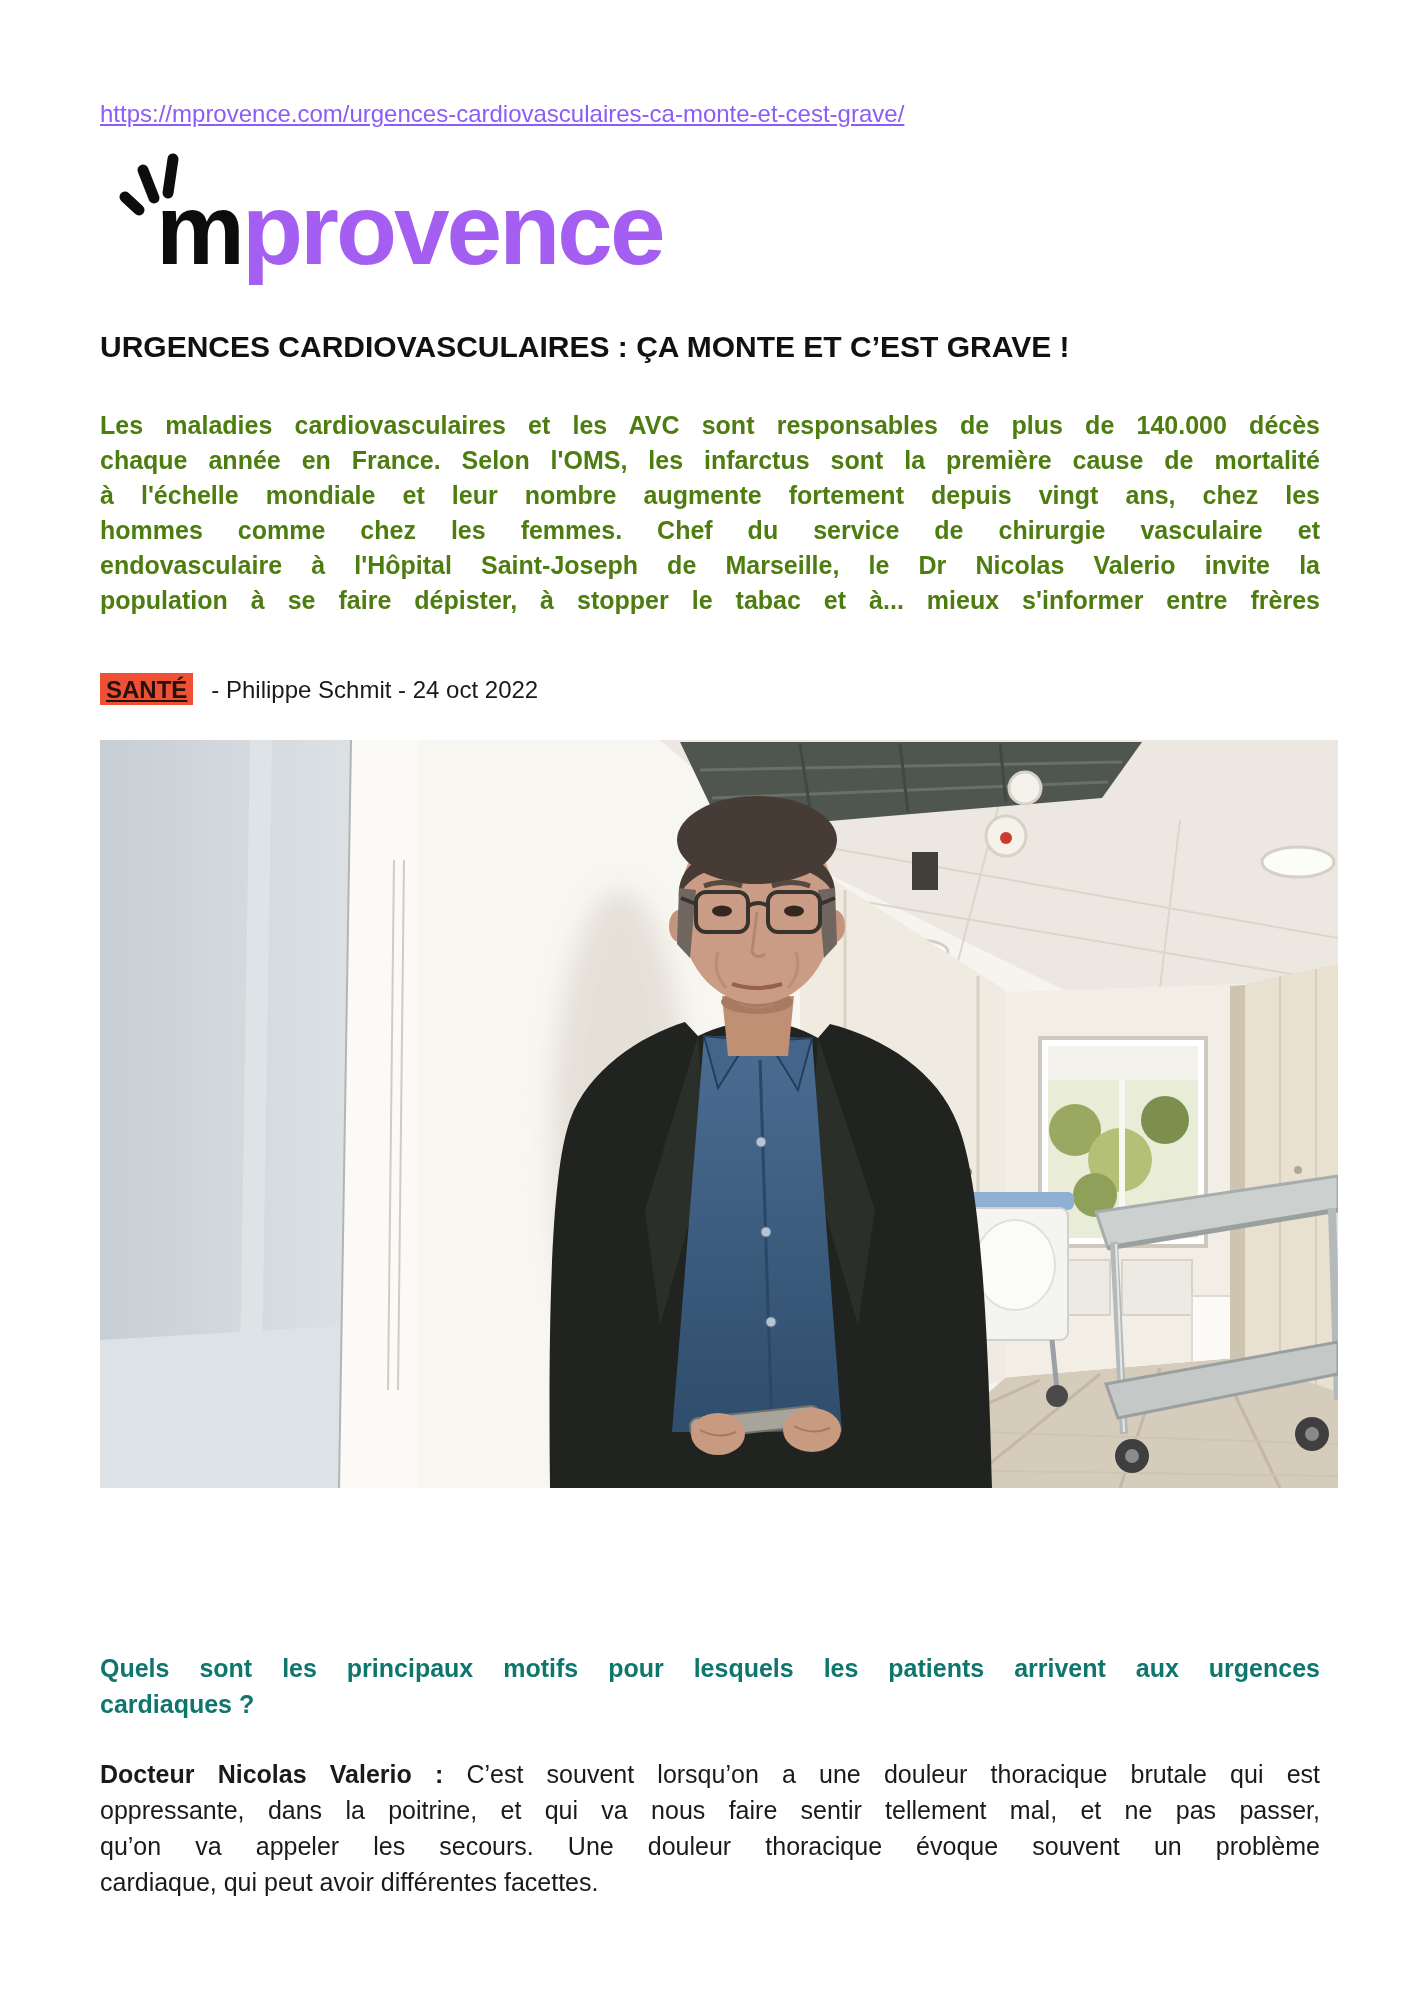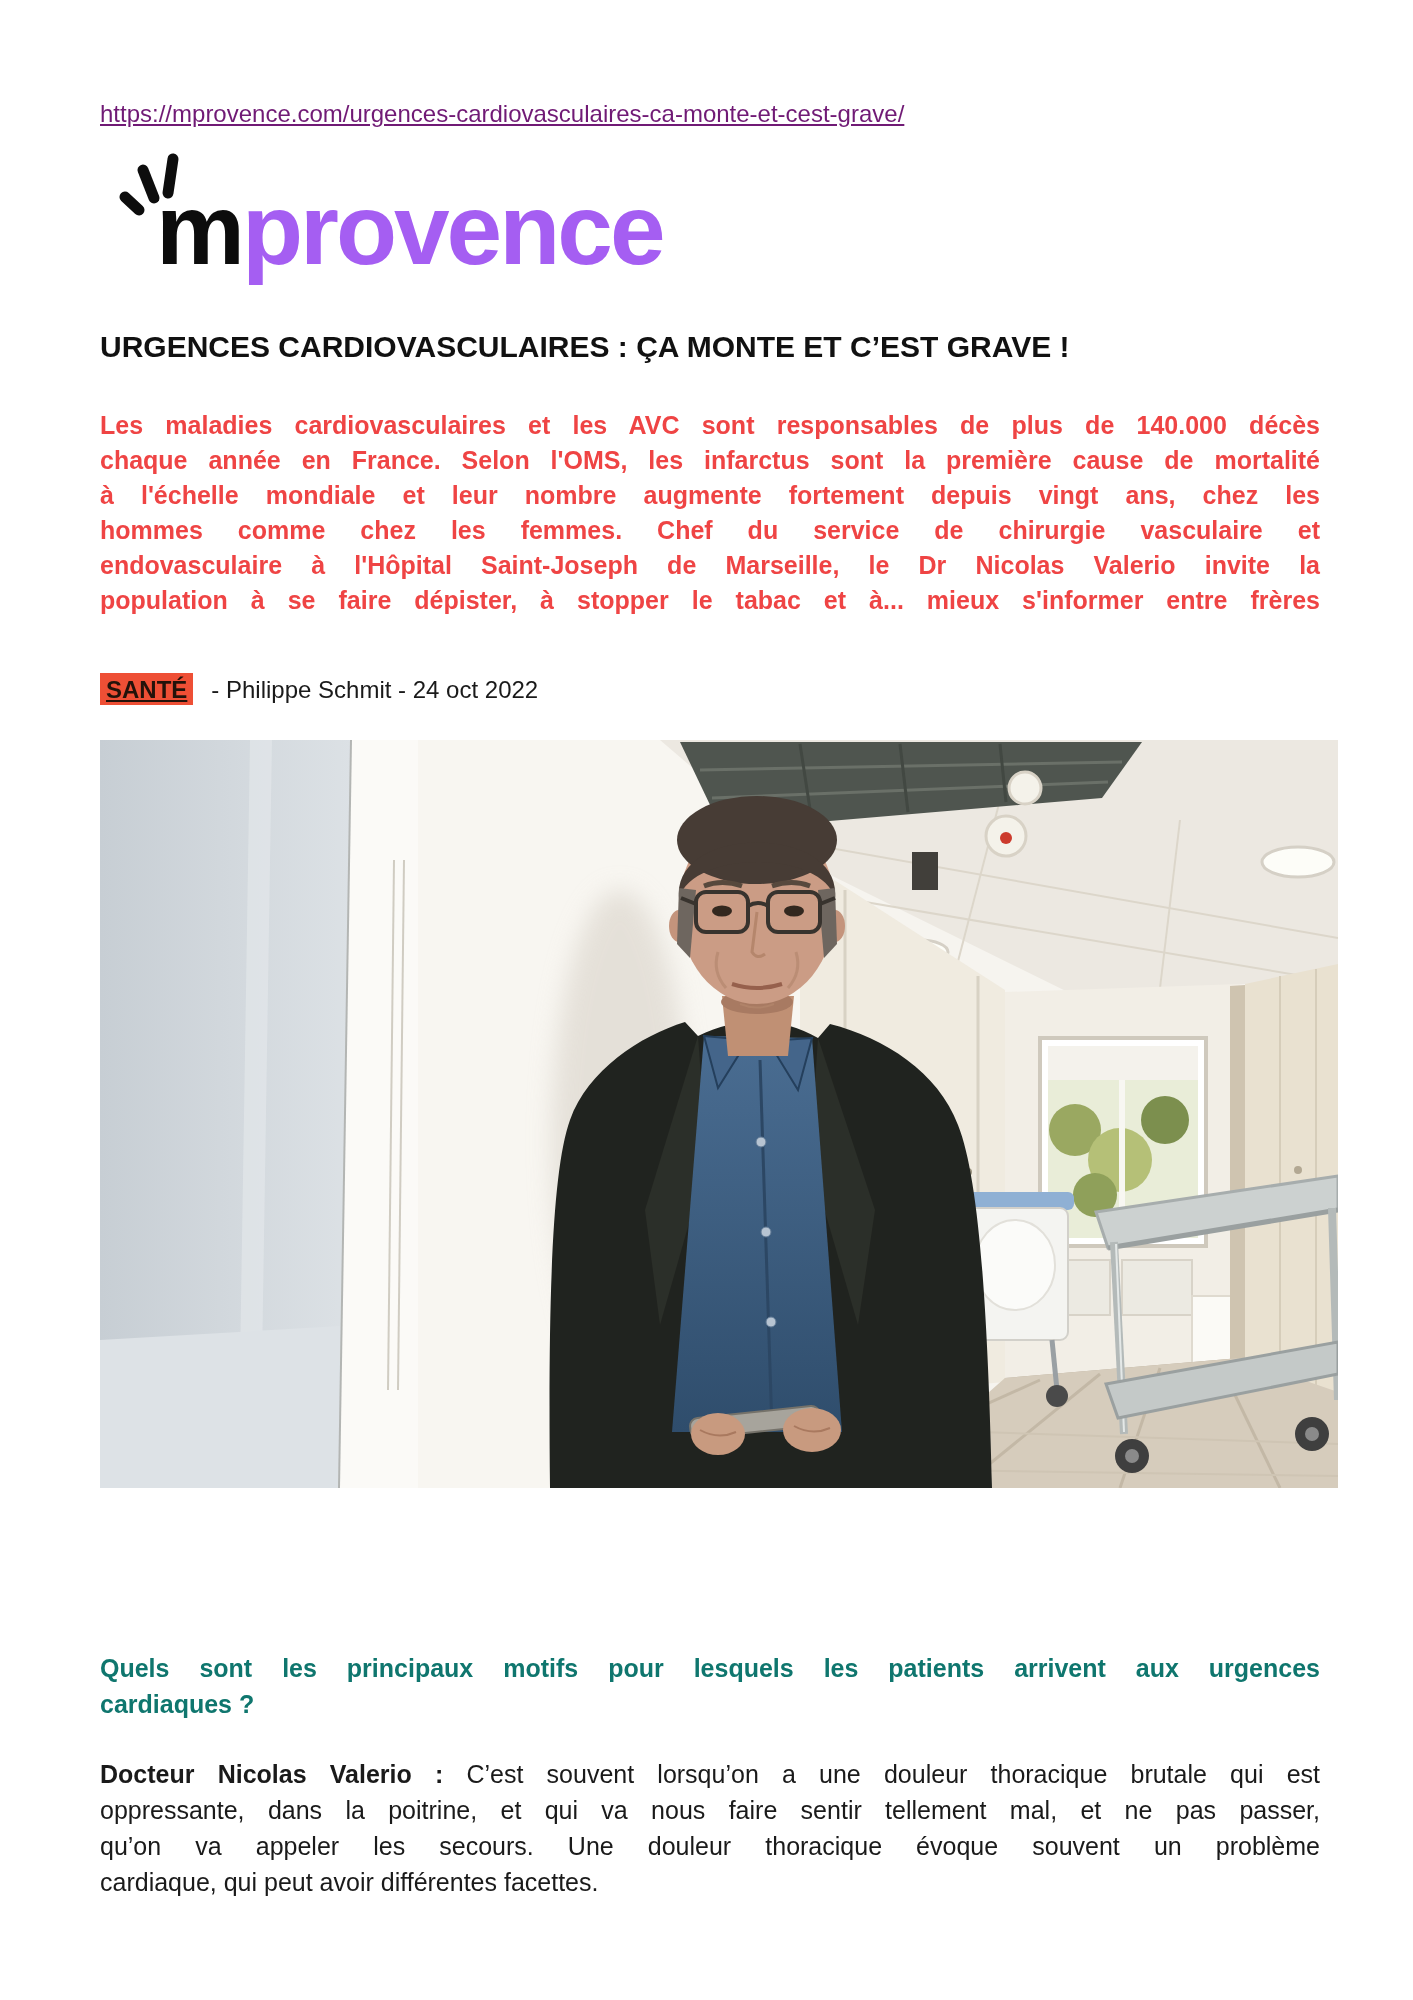--- a/index.html
+++ b/index.html
@@ -4,40 +4,40 @@
 <style>
   * { box-sizing: border-box; }
   html,body { margin:0; padding:0; background:#ffffff; }
   .page {
     position:relative; width:1413px; height:2000px; background:#ffffff;
     font-family:"Liberation Sans", sans-serif; color:#1c1c1c; overflow:hidden;
   }
   
   .url-link {
     position:absolute; left:100px; top:100px; font-size:24px;
-    color:#701a75; text-decoration:underline; white-space:nowrap;
+    color:#8b5cf6; text-decoration:underline; white-space:nowrap;
   }
   
   .logo { position:absolute; left:100px; top:143px; width:640px; height:130px; }
   .logo-rays { position:absolute; left:18px; top:5px; }
   .logo-text {
     position:absolute; left:56px; top:36px; font-size:100px; font-weight:700;
     letter-spacing:-3px; line-height:1; white-space:nowrap;
   }
   .logo-m { color:#0c0c0c; }
   .logo-rest { color:#a55ef2; }
   
   .headline {
     position:absolute; left:100px; top:330px; width:1245px; margin:0;
     font-size:30px; font-weight:700; color:#111; white-space:nowrap;
   }
   
   .intro {
     position:absolute; left:100px; top:408px; width:1220px;
-    font-size:25px; font-weight:700; line-height:35px; color:#ef4444;
+    font-size:25px; font-weight:700; line-height:35px; color:#4d7c0f;
   }
   .jline { text-align:justify; text-align-last:justify; }
   .jline.last { text-align-last:left; }
   
   .meta { position:absolute; left:100px; top:676px; font-size:24px; color:#1a1a1a; }
   .badge {
     background:#ee4f35; color:#23120a; font-weight:700;
     text-decoration:underline; padding:3px 6px 2px 6px;
   }
   .byline-text { margin-left:18px; }

